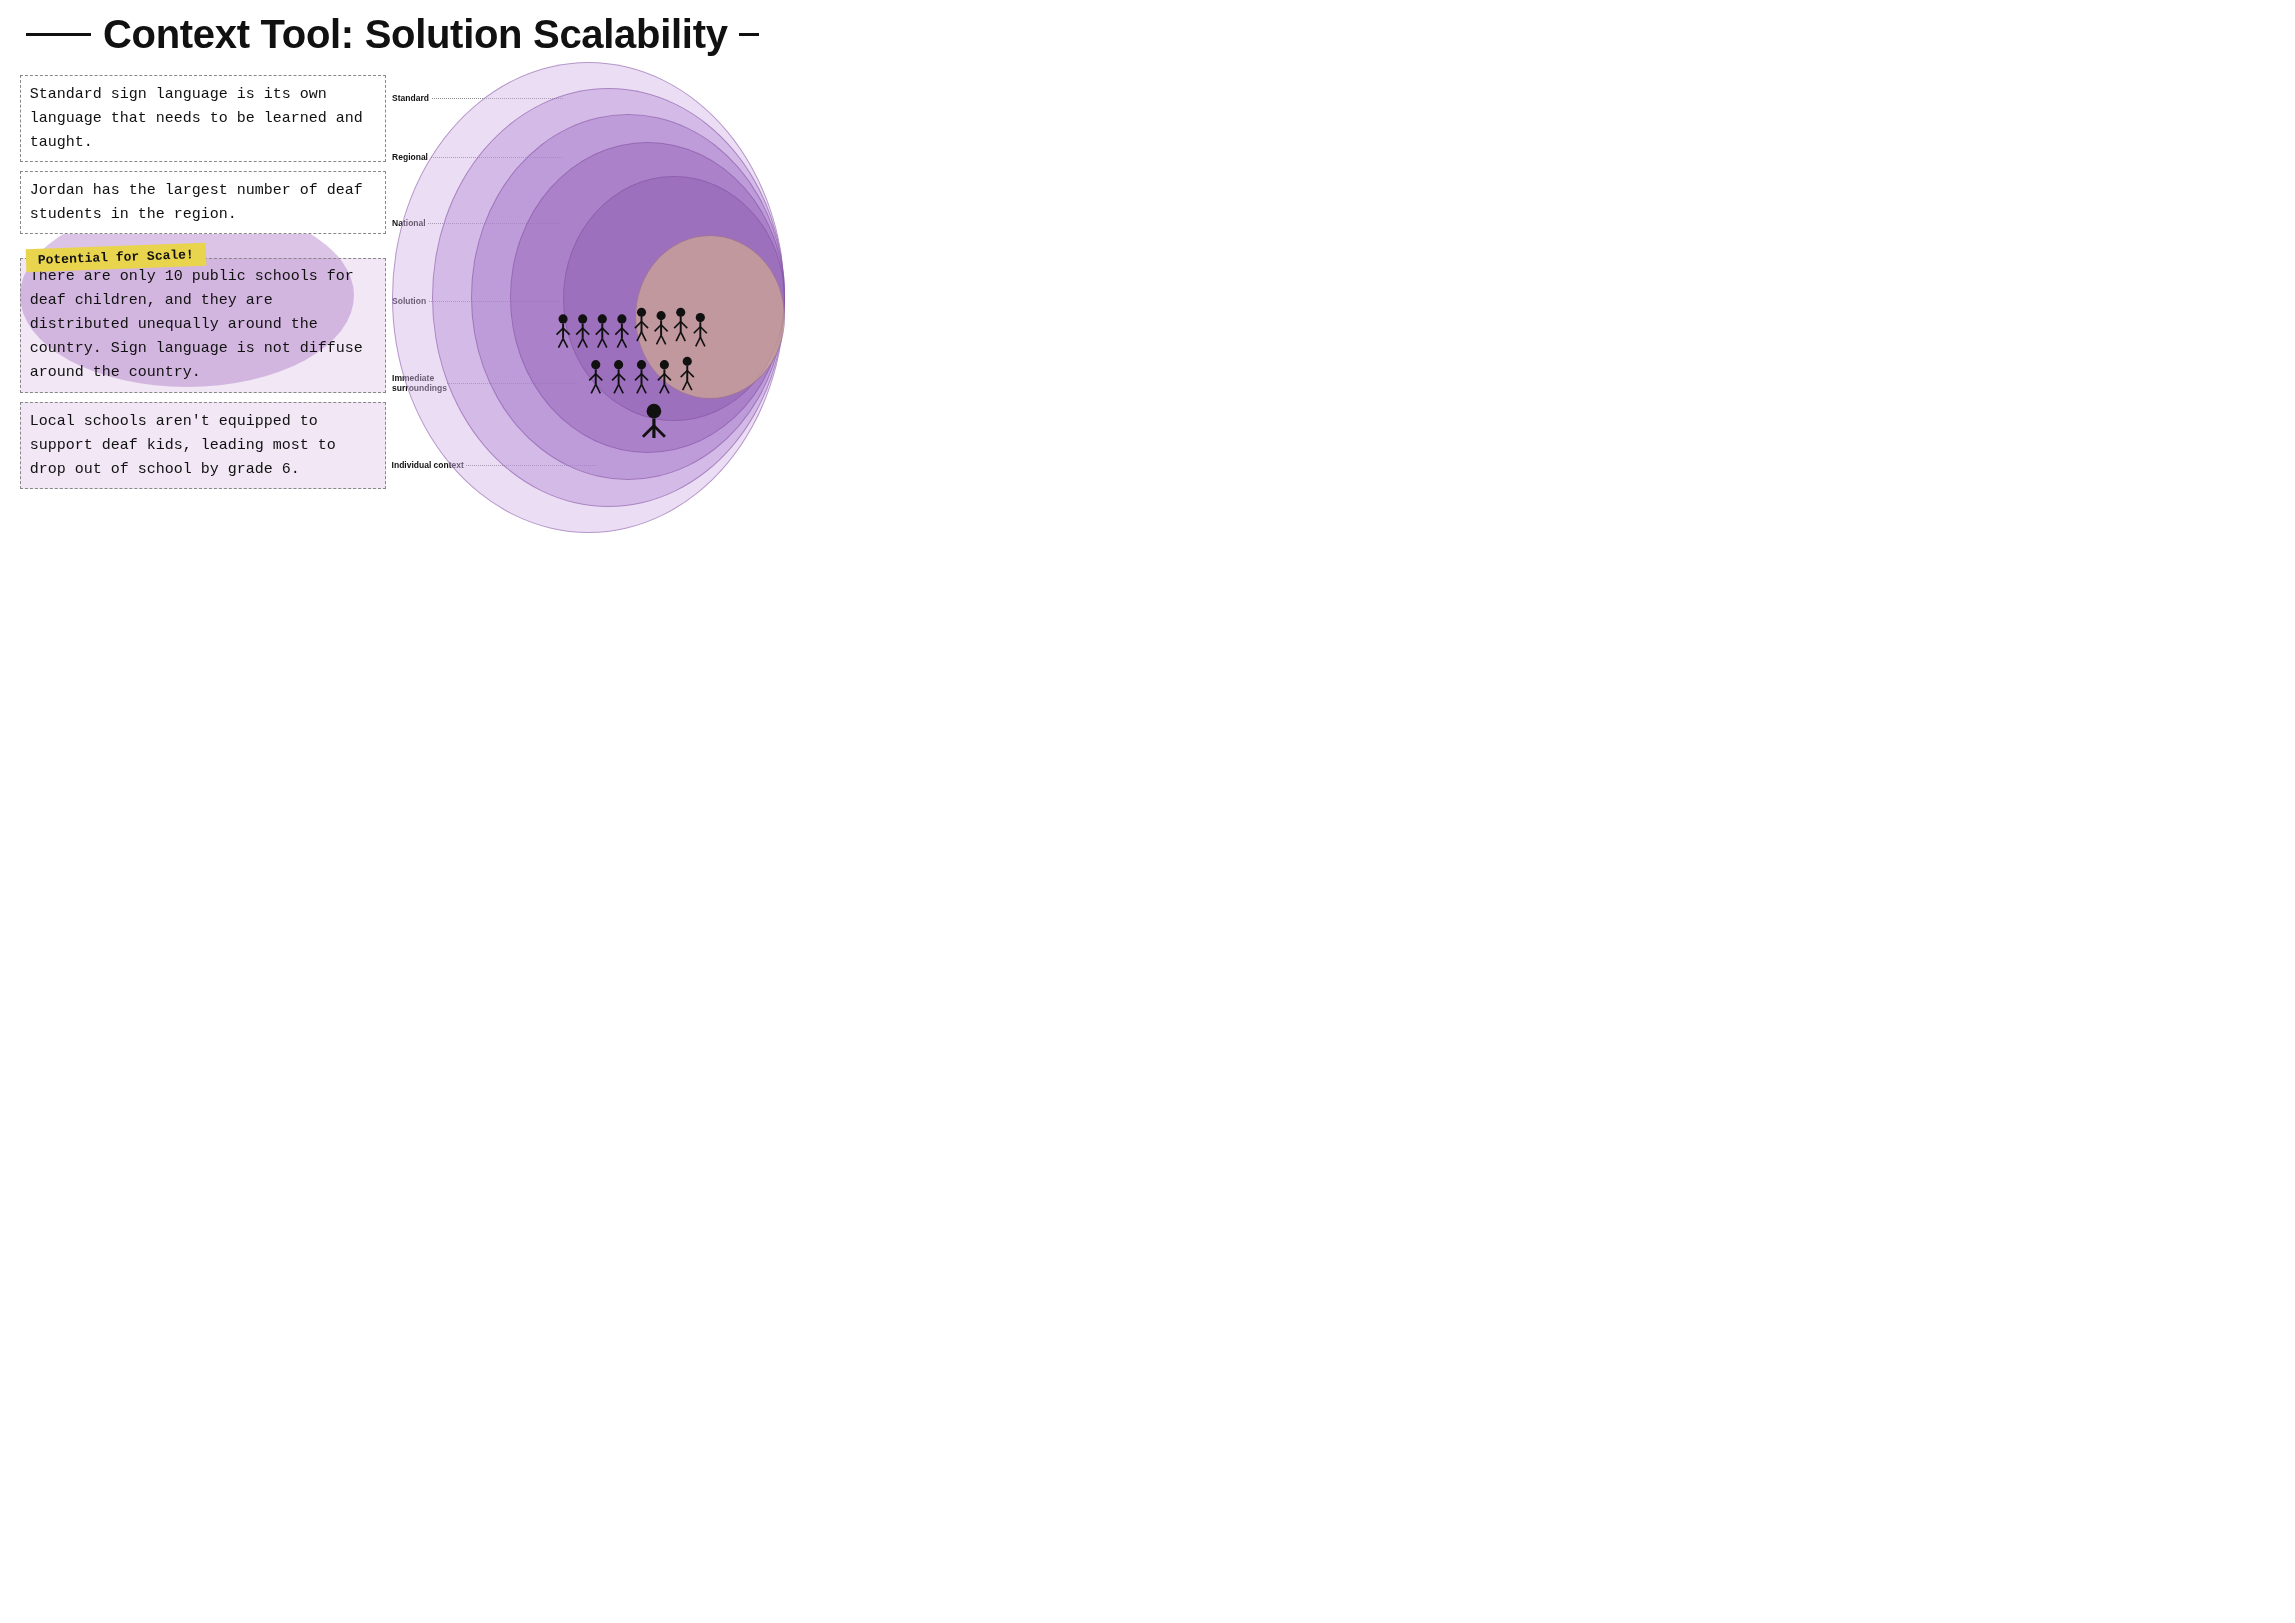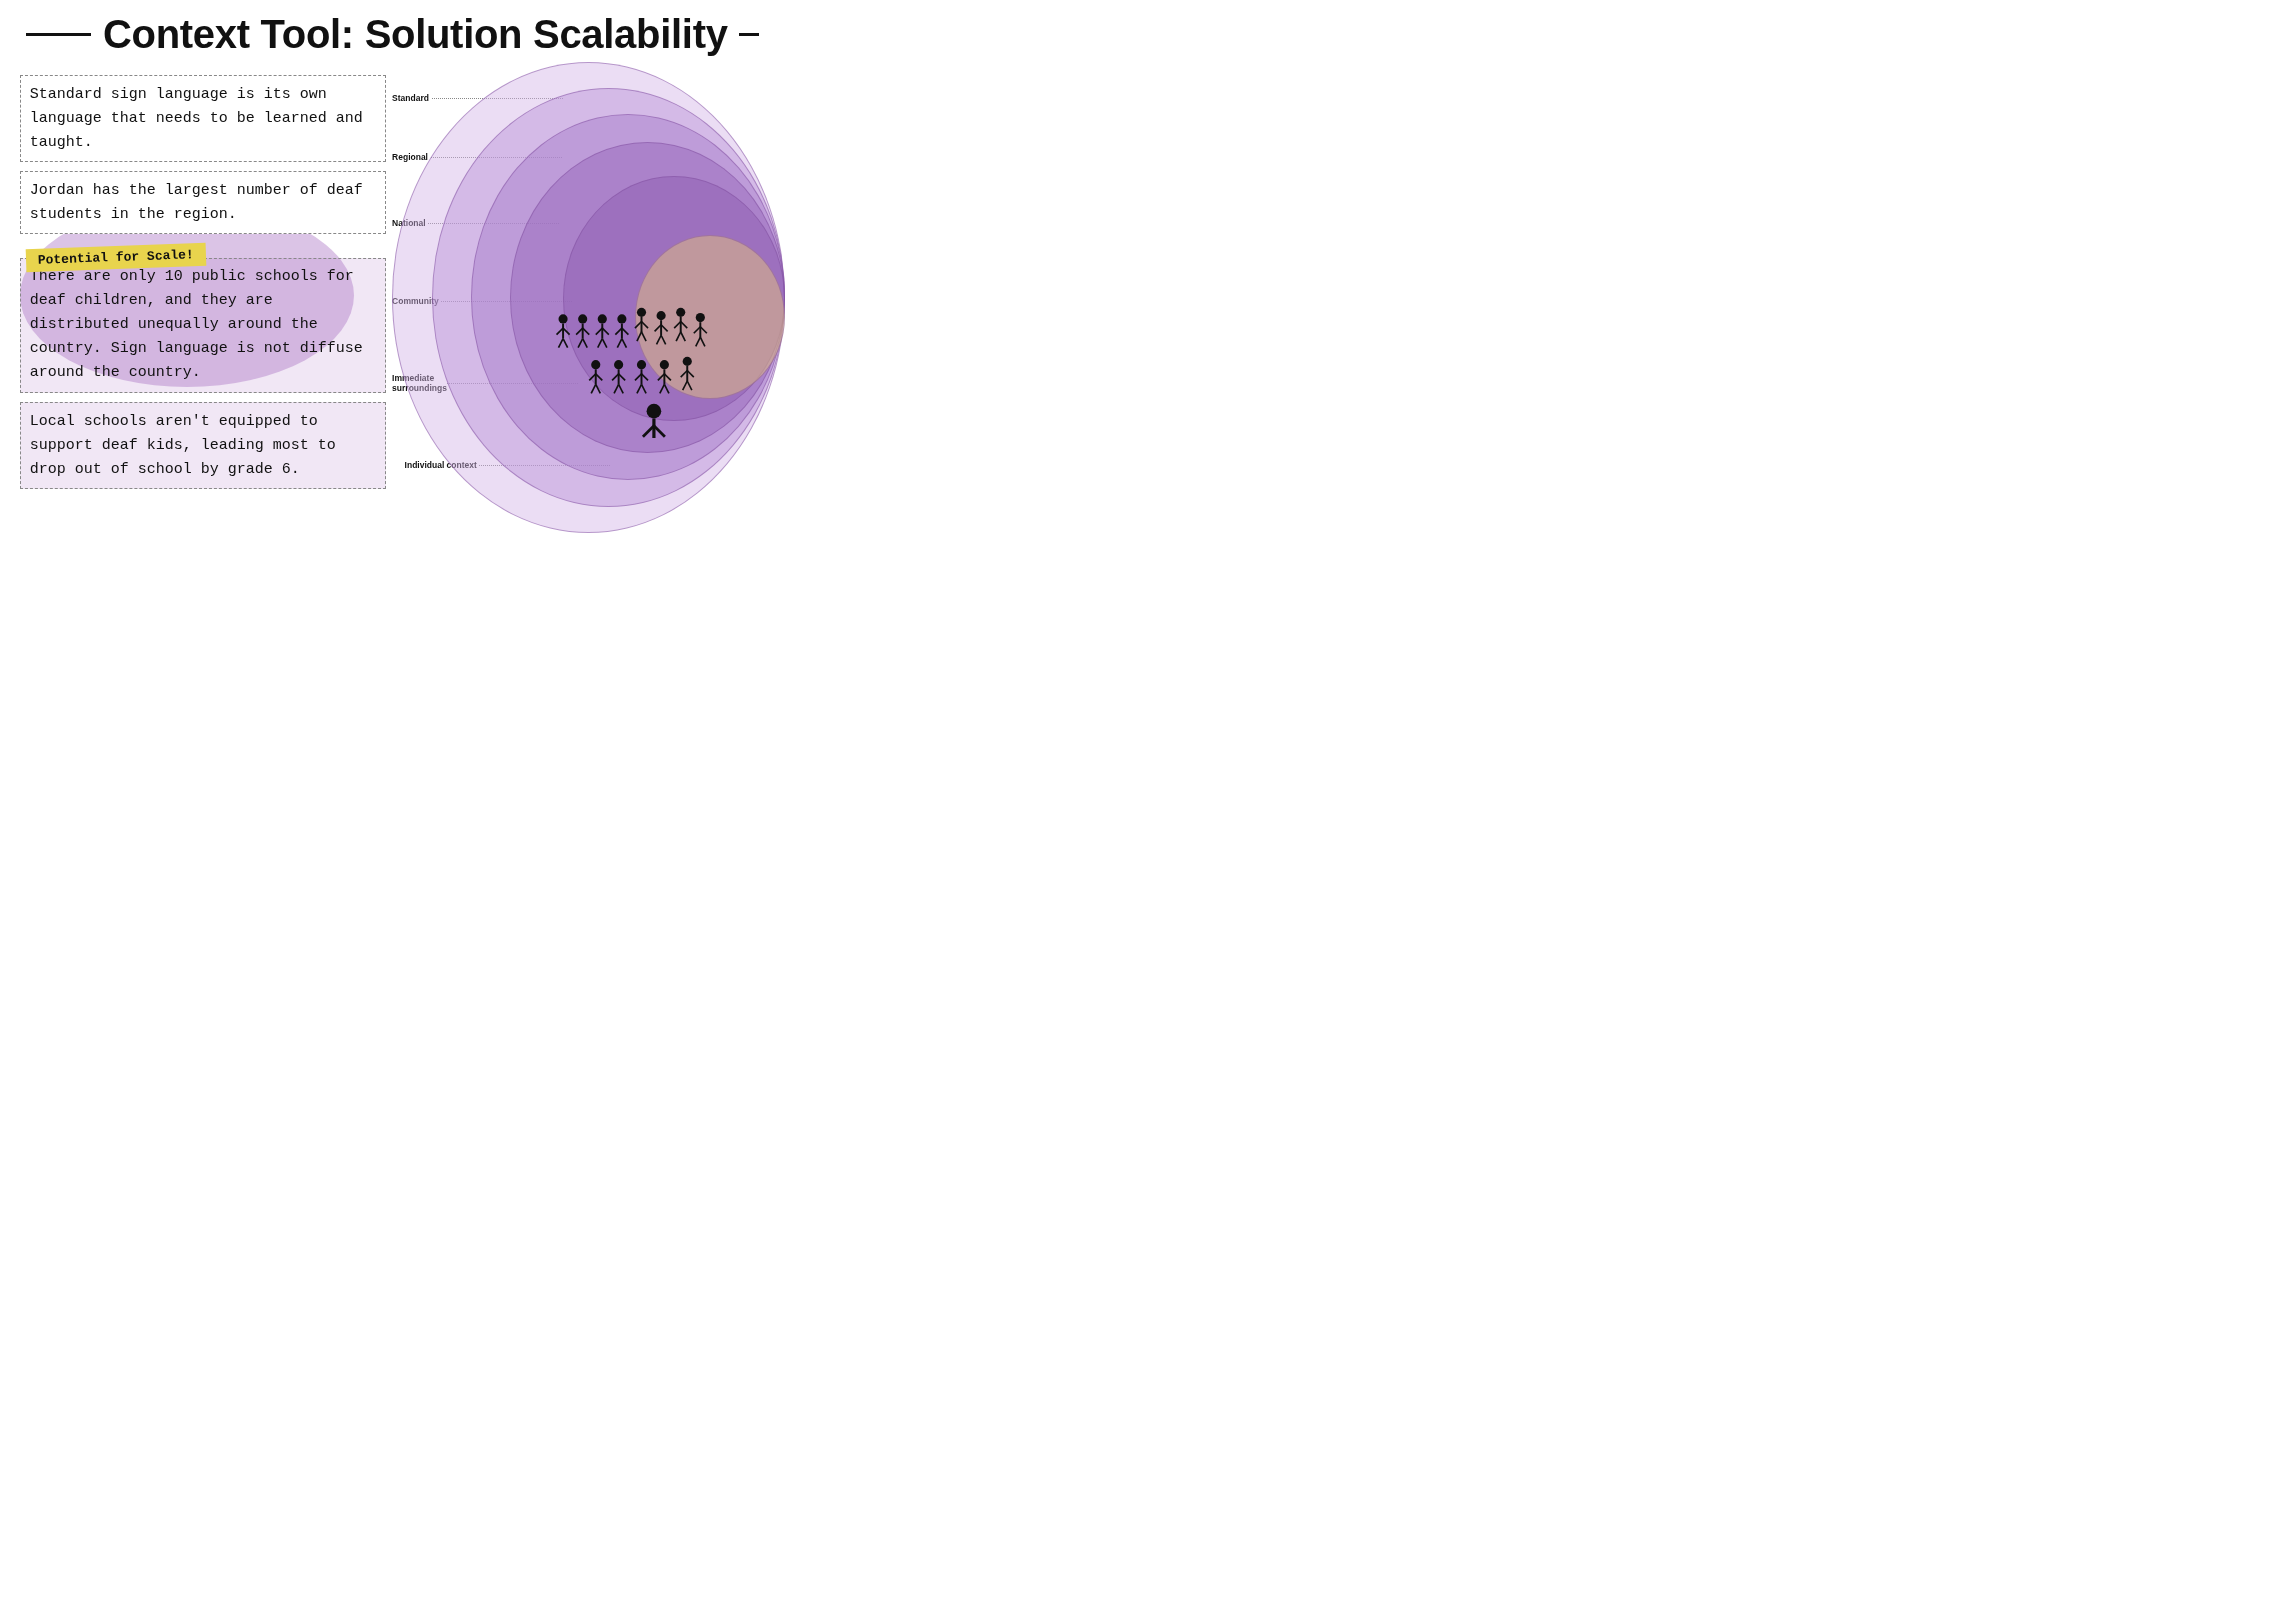--- a/index.html
+++ b/index.html
@@ -214,21 +214,21 @@
       height: 0.7px;
       border-top: 1px dotted #888;
       margin-left: 2.6px;
     }
 
     .label-overall { top: 18.3px; left: 6.5px; }
     .label-regional { top: 77px; left: 6.5px; text-align: right; }
     .label-national { top: 143px; left: 6.5px; }
     .label-community { top: 221px; left: 6.5px; }
     .label-immediate { top: 298px; left: 6.5px; }
-    .label-individual { top: 385px; left: 19px; text-align: center; }
+    .label-individual { top: 385px; left: 6px; text-align: center; }
 
     
   </style>
 </head>
 <body>
 
 <div class="page">
 
   <div class="header">
     <div class="header-line-left"></div>
@@ -264,21 +264,21 @@
 
 
     </div>
 
     <div class="diagram-col">
 
       <div class="level-labels">
         <div class="level-label label-overall">Standard</div>
         <div class="level-label label-regional">Regional</div>
         <div class="level-label label-national">National</div>
-        <div class="level-label label-community">Community</div>
+        <div class="level-label label-community">Solution</div>
         <div class="level-label label-immediate" style="white-space:normal; width:52px;">Immediate<br>surroundings</div>
         <div class="level-label label-individual">Individual context</div>
       </div>
 
       <div class="diagram-container">
         <div class="oval oval-overall"></div>
         <div class="oval oval-regional"></div>
         <div class="oval oval-national"></div>
         <div class="oval oval-community"></div>
         <div class="oval oval-immediate"></div>

